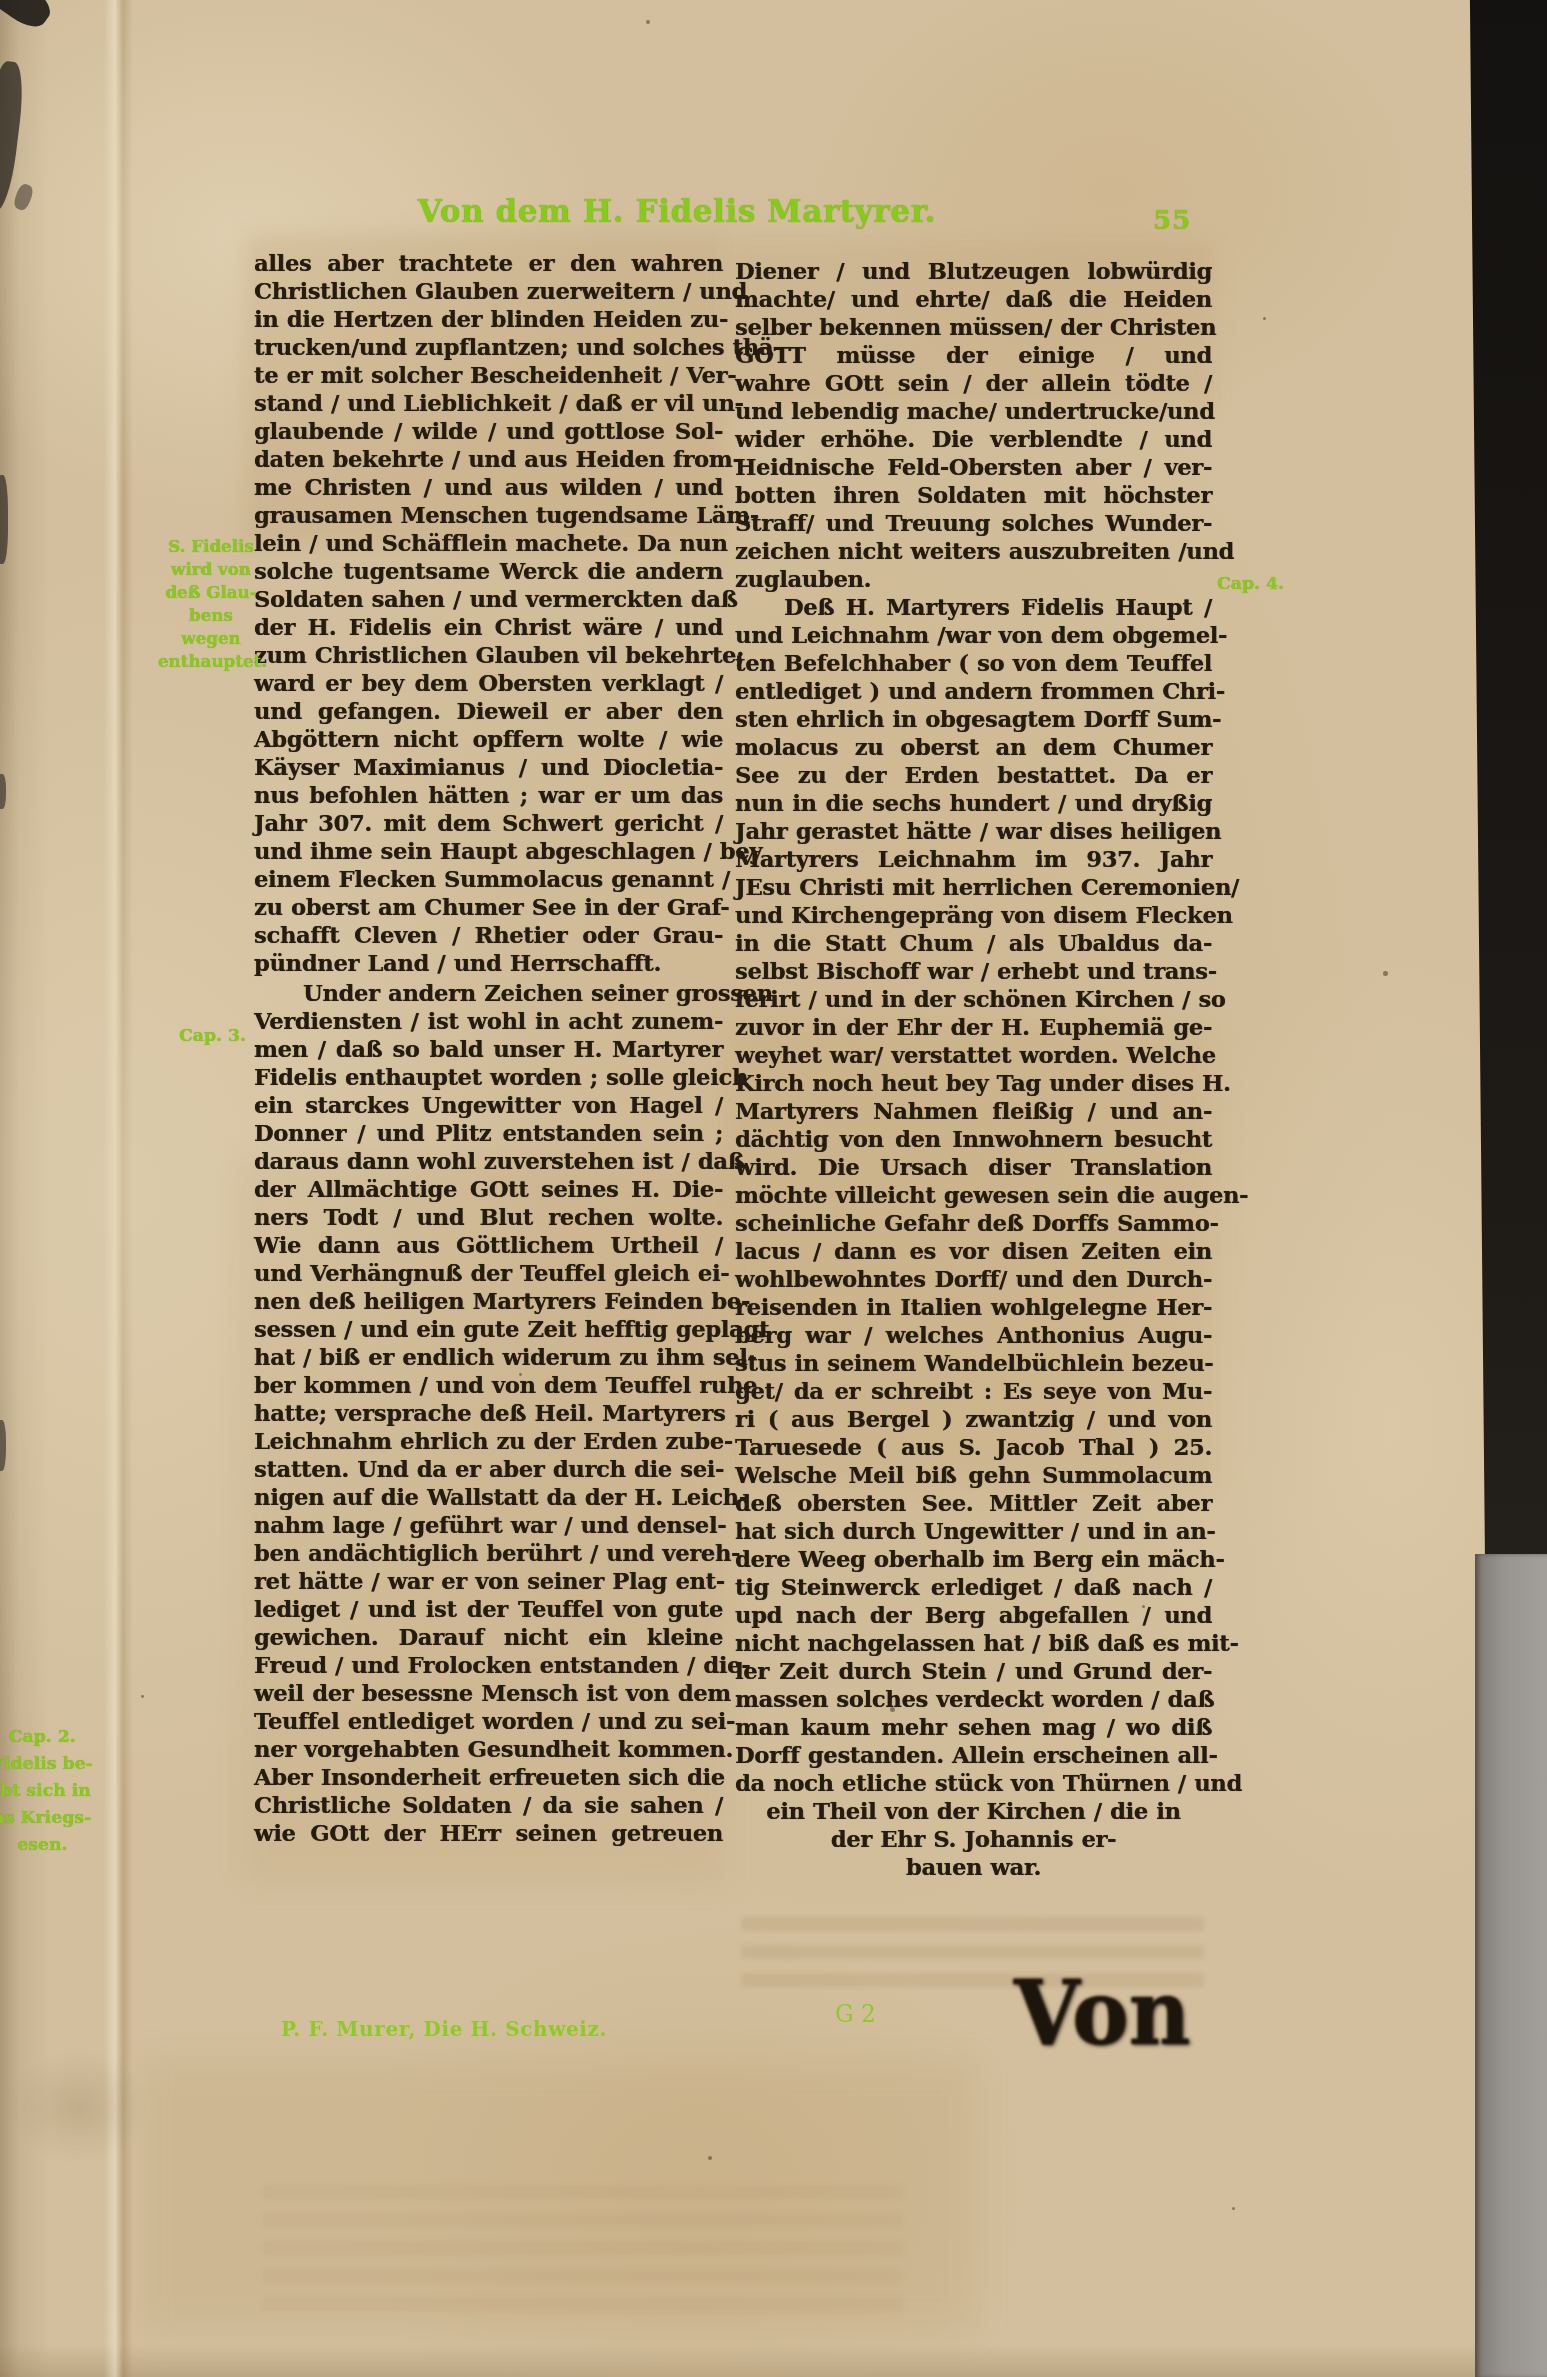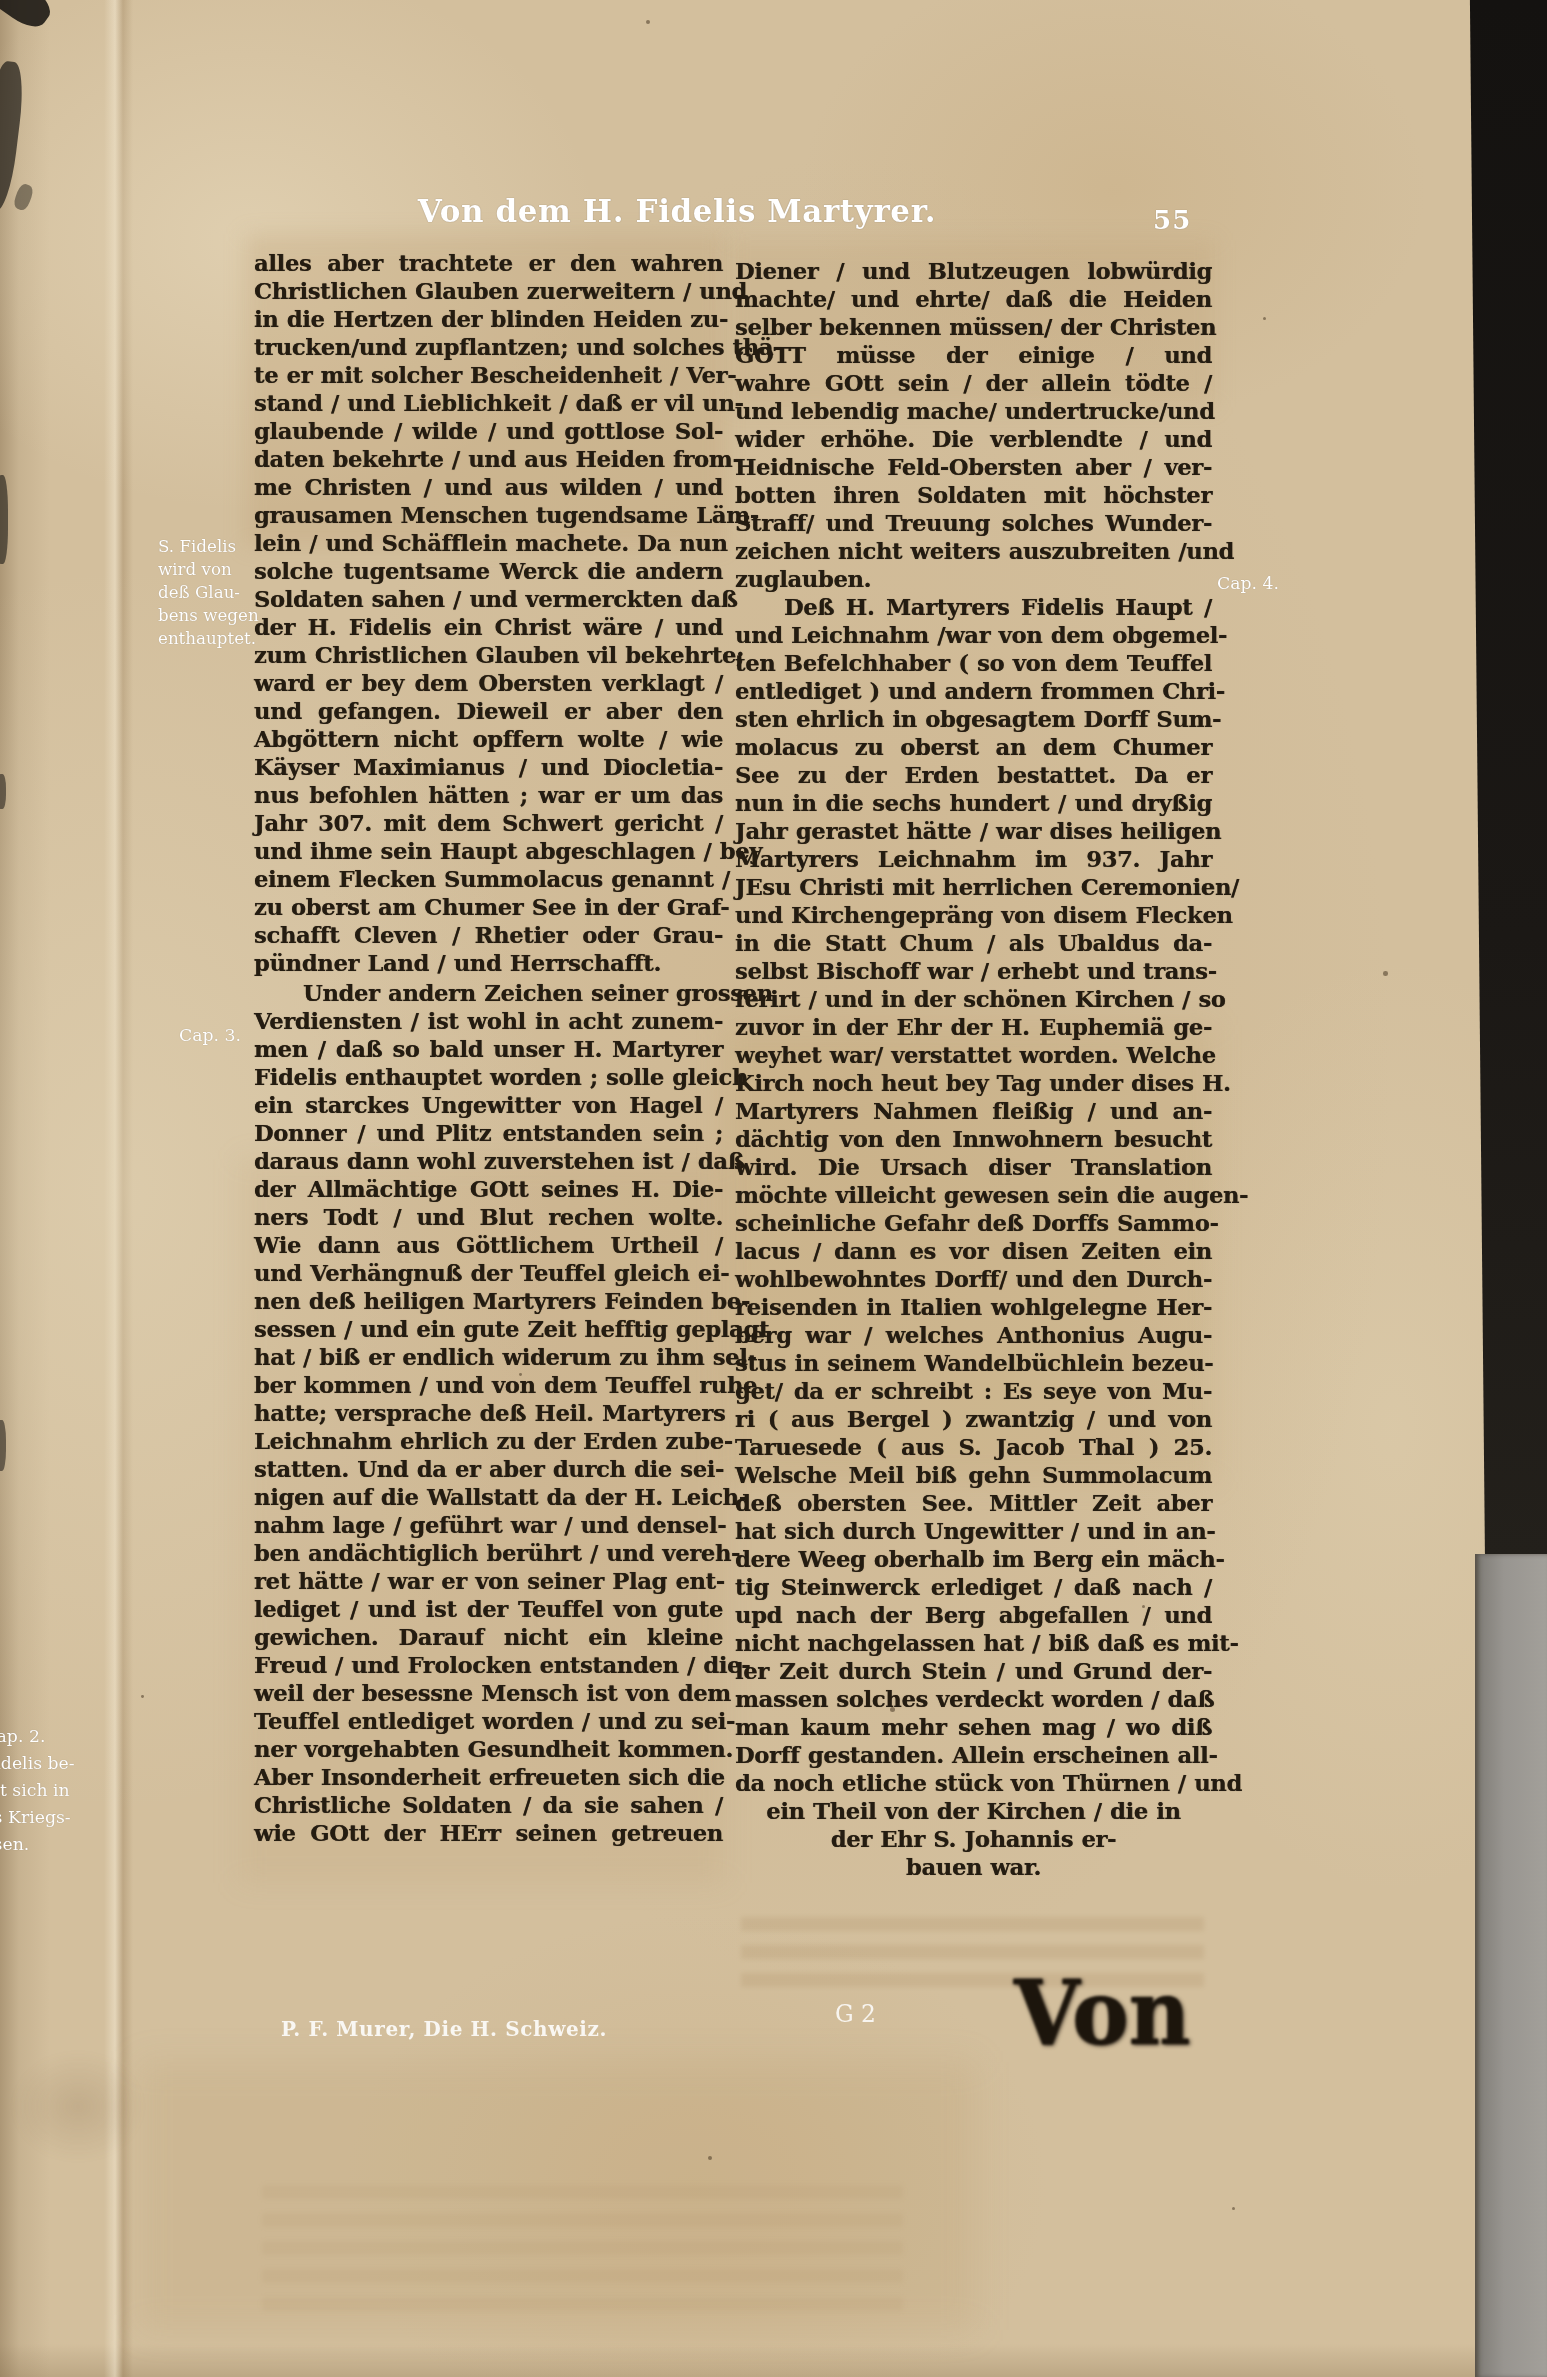--- a/index.html
+++ b/index.html
@@ -32,21 +32,21 @@
     background:linear-gradient(180deg,#141210,#1b1815 60%,#23201b);
     clip-path:polygon(18% 0,100% 0,100% 100%,34% 100%);}
   .gray-corner{position:absolute;top:1554px;right:0;width:72px;height:824px;
     background:linear-gradient(90deg,#7d7a74,#989590 40%,#a3a09a);
     box-shadow:inset 3.3px 0 4.5px rgba(60,52,40,.6);}
   .edge-mark{position:absolute;background:#1d1a15;border-radius:40%;}
   .scribble{position:absolute;left:11px;top:2051px;width:134px;height:111px;border-radius:50%;
     background:radial-gradient(ellipse at center, rgba(118,90,58,.18), rgba(0,0,0,0) 70%);filter:blur(3.3px);}
   .speck{position:absolute;background:#4a3a26;border-radius:50%;opacity:.55;}
   
-  .ink{color:#ffffff;}
+  .ink{color:#84cc16;}
   .header-title{
     position:absolute;left:206px;top:193px;width:942px;text-align:center;
     font-size:31px;font-weight:700;letter-spacing:0.6px;
     text-shadow:0 0 1.1px rgba(55,40,22,.45);
   }
   .page-number{
     position:absolute;left:1153px;top:205px;font-size:26px;font-weight:700;
     letter-spacing:1.1px;text-shadow:0 0 1.1px rgba(55,40,22,.4);
   }
   .col{position:absolute;}
@@ -56,22 +56,22 @@
     height:28px;line-height:28px;font-size:22.6px;font-weight:700;
     letter-spacing:-0.3px;word-spacing:0.8px;
     text-align:justify;text-align-last:justify;text-justify:inter-word;
     color:#241c11;text-shadow:0.3px 0 0 rgba(36,28,17,.65),0 0 1.1px rgba(66,50,28,.35);
     white-space:nowrap;overflow:visible;
   }
   .line.no-stretch{text-align:left;text-align-last:left;}
   .line.center{text-align:center;text-align-last:center;}
   .line.para-start{text-indent:49px;}
   .line.gap-before{margin-top:2px;}
-  .margin-note{position:absolute;font-weight:400;color:#ffffff;
-    text-shadow:0 0 0.8px rgba(60,45,25,.4);}
+  .margin-note{position:absolute;font-weight:700;color:#84cc16;
+    text-shadow:0 0 0.8px rgba(60,45,25,.4);text-align:center;}
   .note-beheaded{left:158px;top:535px;width:106px;font-size:16.7px;}
   .note-beheaded .mline{line-height:23px;}
   .note-cap3{left:179px;top:1025px;font-size:17.3px;}
   .note-cap4{left:1217px;top:573px;font-size:17.3px;}
   .note-fragment{left:-16.7px;top:1723px;width:118px;font-size:17.3px;filter:blur(0.2px);}
   .note-fragment .mline{line-height:27px;}
   .footer-sig{
     position:absolute;left:281px;top:2017px;font-size:20px;font-weight:700;
     letter-spacing:0.6px;filter:blur(0.6px);opacity:.88;
   }

